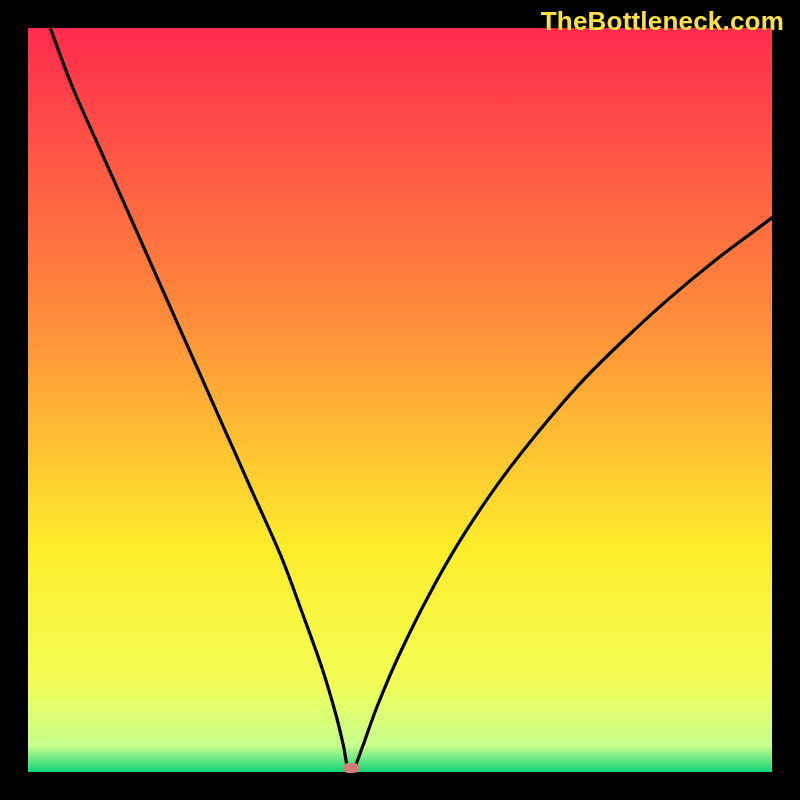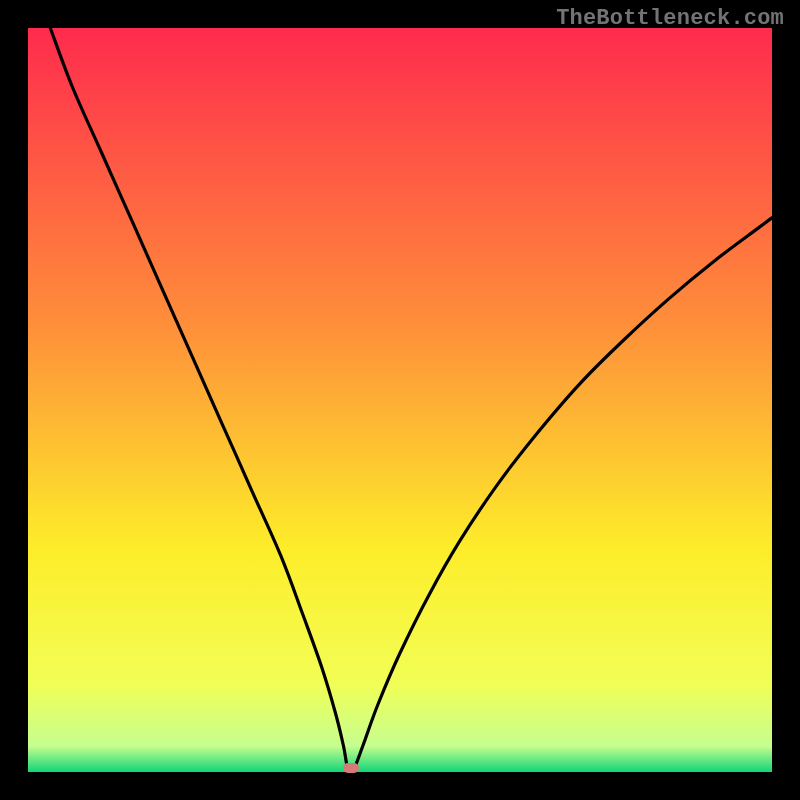--- a/index.html
+++ b/index.html
@@ -28,25 +28,24 @@
     overflow: hidden;
   }
   .gradient-gradient {
     width: 100%;
     height: 100%;
   }
   .watermark {
     position: absolute;
     top: 6px;
     right: 16px;
-    font-size: 22px;
+    font-size: 26px;
     font-weight: 600;
-    color: #737373;
+    color: #fde047;
     letter-spacing: 0.2px;
-    font-family: Liberation Mono, monospace;
   }
   svg.curve {
     position: absolute;
     left: 28px;
     top: 28px;
     width: 744px;
     height: 744px;
     overflow: visible;
   }
   .marker {

